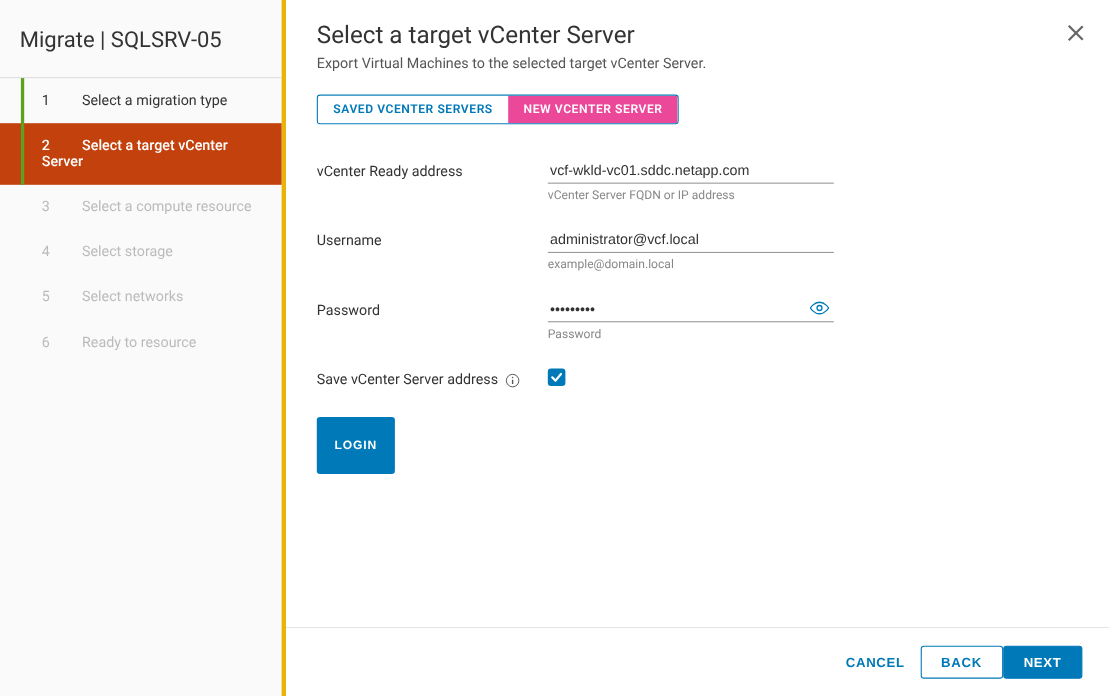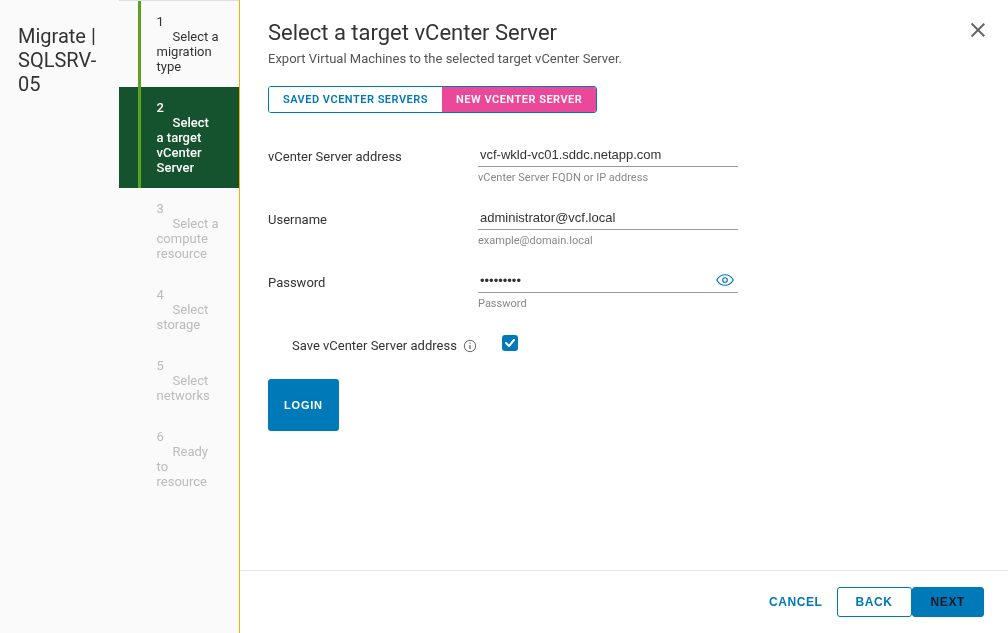--- a/index.html
+++ b/index.html
@@ -10,25 +10,25 @@
     body {
       font-family: -apple-system, BlinkMacSystemFont, "Segoe UI", Roboto, Helvetica, Arial, sans-serif;
       background: #fff;
       color: #333;
       width: 1008px;
       height: 633px;
       display: flex;
       overflow: hidden;
     }
     .sidebar {
-      width: 240px;
+      width: 260px;
       background: #fafafa;
-      border-right: 1px solid #eab308;
-      display: flex;
-      flex-direction: row;
+      border-right: 4px solid #eab308;
+      display: flex;
+      flex-direction: column;
     }
     .sidebar-title {
       font-size: 20px;
       font-weight: 400;
       color: #333;
       padding: 24px 18px 22px 18px;
     }
     .steps {
       border-top: 1px solid #e0e0e0;
       position: relative;
@@ -55,21 +55,21 @@
     .step.completed::before {
       content: "";
       position: absolute;
       left: 19px;
       top: 0;
       bottom: 0;
       width: 3px;
       background: #5aa220;
     }
     .step.active {
-      background: #14532d;
+      background: #c2410c;
       color: #fff;
       font-weight: 500;
     }
     .step.active::before {
       content: "";
       position: absolute;
       left: 19px;
       top: 0;
       bottom: 0;
       width: 3px;
@@ -262,21 +262,21 @@
       font-size: 12px;
       font-weight: 600;
       letter-spacing: 0.6px;
       padding: 7px 18px;
       border-radius: 3px;
       cursor: pointer;
     }
     .btn-next {
       background: #0079b8;
       border: 1px solid #0079b8;
-      color: #0f172a;
+      color: #ffffff;
       font-size: 12px;
       font-weight: 600;
       letter-spacing: 0.6px;
       padding: 7px 18px;
       border-radius: 3px;
       cursor: pointer;
     }
   </style>
 </head>
 <body>
@@ -319,21 +319,21 @@
     <div class="main-subtitle">Export Virtual Machines to the selected target vCenter Server.</div>
     <div class="tabs">
       <div class="tab inactive">SAVED VCENTER SERVERS</div>
       <div class="tab active">NEW VCENTER SERVER</div>
     </div>
   </div>
 
   <div class="form-area">
 
     <div class="form-row">
-      <div class="form-label">vCenter Server address</div>
+      <div class="form-label">vCenter Ready address</div>
       <div class="form-field">
         <div class="field-wrap">
           <input class="text-input" type="text" value="vcf-wkld-vc01.sddc.netapp.com" style="">
         </div>
         <div class="field-hint">vCenter Server FQDN or IP address</div>
       </div>
     </div>
 
     <div class="form-row">
       <div class="form-label">Username</div>
@@ -354,21 +354,21 @@
             <svg width="18" height="18" viewBox="0 0 24 24" fill="none" stroke="#0079b8" stroke-width="1.6">
               <path d="M1 12s4-7 11-7 11 7 11 7-4 7-11 7S1 12 1 12z"></path>
               <circle cx="12" cy="12" r="3"></circle>
             </svg>
           </span>
         </div>
         <div class="field-hint">Password</div>
       </div>
     </div>
 
-    <div class="form-row" style="margin-bottom:8px;margin-left:24px;">
+    <div class="form-row" style="margin-bottom:8px;">
       <div class="form-label">
         <span>Save vCenter Server address</span>
         <span class="info-icon">
           <svg width="14" height="14" viewBox="0 0 16 16" fill="none" stroke="#555" stroke-width="1">
             <circle cx="8" cy="8" r="6.5"></circle>
             <line x1="8" y1="7" x2="8" y2="11.5" stroke-width="1.4"></line>
             <circle cx="8" cy="4.7" r="0.8" fill="#555" stroke="none"></circle>
           </svg>
         </span>
       </div>

